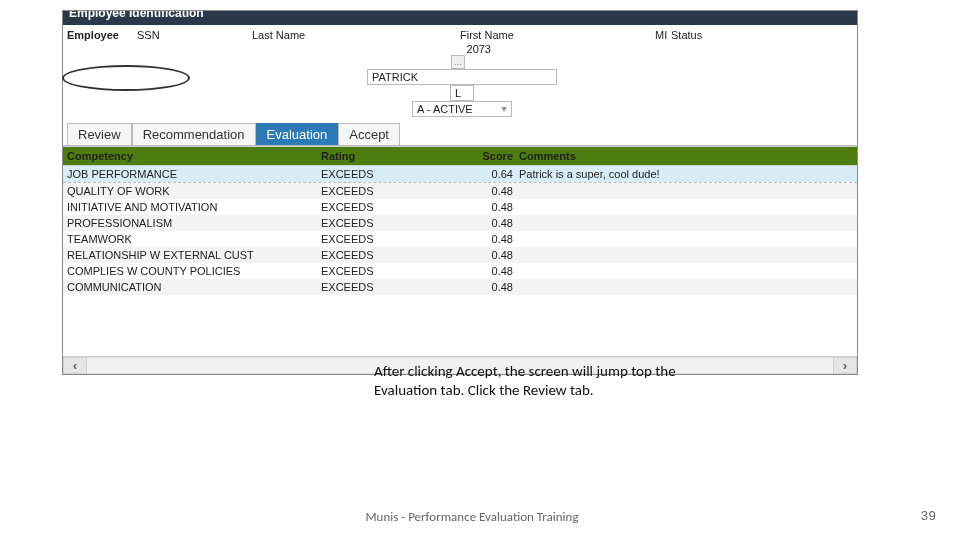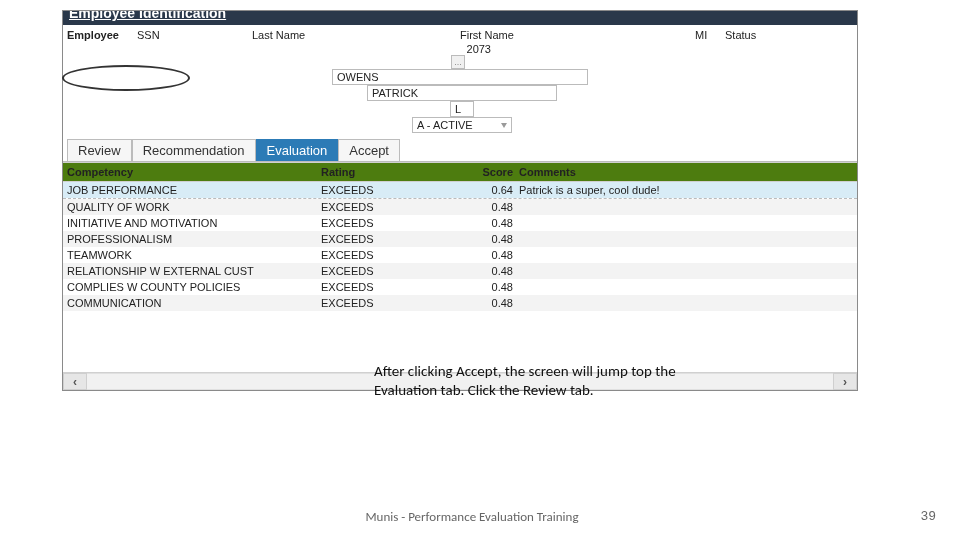--- a/index.html
+++ b/index.html
@@ -22,37 +22,36 @@
     height: 14px;
     background: #2a384a;
     padding-left: 6px;
     display: flex;
     align-items: flex-start;
     overflow: hidden;
   }
   .section-header-bar span {
     color: #fff;
     font-weight: bold;
-    font-size: 14px;
+    font-size: 12px;
     line-height: 12px;
     position: relative;
     top: -4px;
-    text-decoration: underline;
   }
   .emp-header-row {
     display: flex;
     padding: 2px 4px 0 4px;
     align-items: flex-end;
     height: 16px;
   }
   .emp-header-row .col-emp   { width: 70px; font-weight: bold; }
   .emp-header-row .col-ssn   { width: 115px; }
   .emp-header-row .col-last  { width: 208px; }
   .emp-header-row .col-first { width: 195px; }
-  .emp-header-row .col-mi    { width: 30px; margin-left: 40px; }
+  .emp-header-row .col-mi    { width: 16px; }
   .emp-header-row .col-stat  { width: 100px; }
 
   .emp-data-row {
     display: flex;
     padding: 2px 4px 4px 4px;
     align-items: center;
     gap: 0;
     flex-direction: column;
   }
   .emp-data-row .d-empno { width: 70px; text-align: right; padding-right: 4px; }
@@ -199,21 +198,20 @@
     <div class="col-last">Last Name</div>
     <div class="col-first">First Name</div>
     <div class="col-mi">MI</div>
     <div class="col-stat">Status</div>
   </div>
 
   <div class="emp-data-row">
     <div class="d-empno">2073</div>
     <div class="d-pick">…</div>
     <div class="d-ssn"></div>
-    <div class="d-last">OWENS</div>
     <div class="d-first">PATRICK</div>
     <div class="d-mi">L</div>
     <div class="d-stat">
       <span>A - ACTIVE</span>
       <span class="dd-caret"></span>
     </div>
   </div>
 
   <div class="tabs" id="tabs-container">
       <div class="tab">Review</div>

